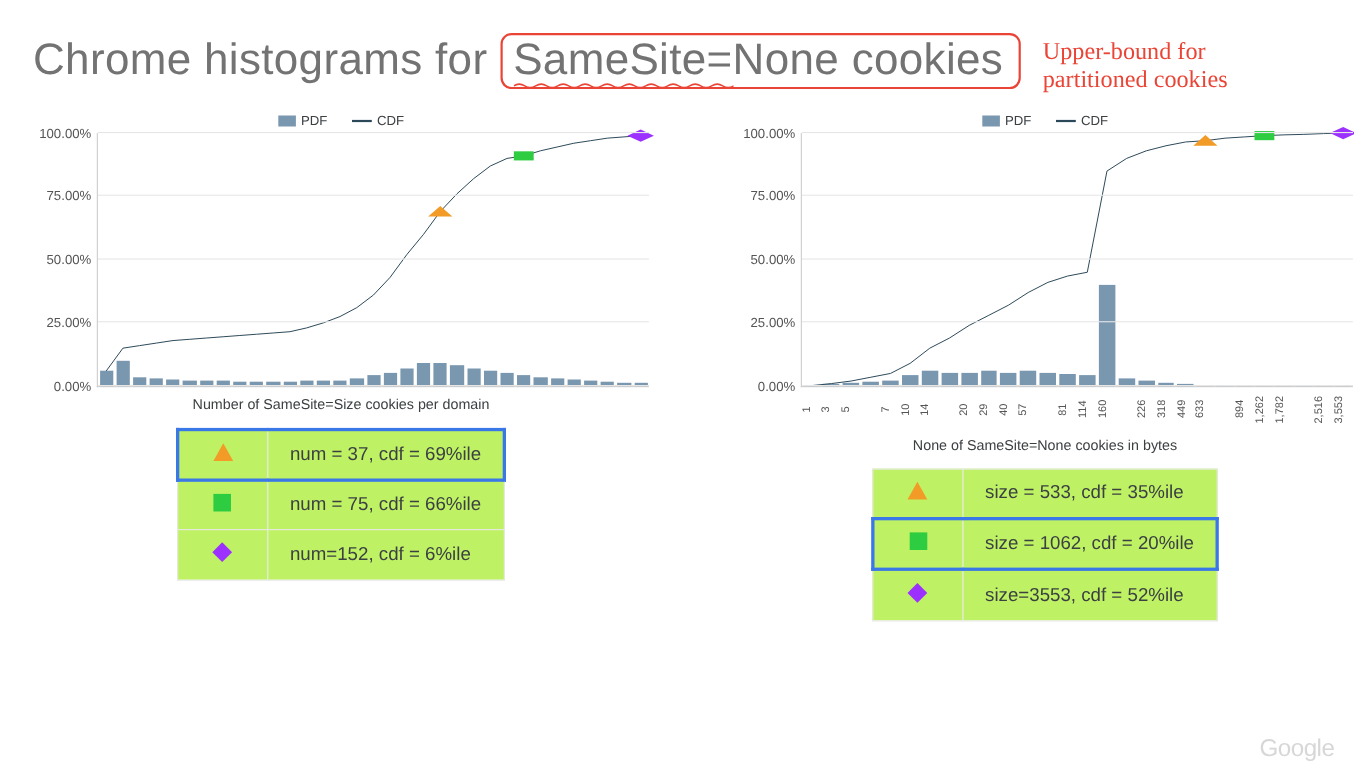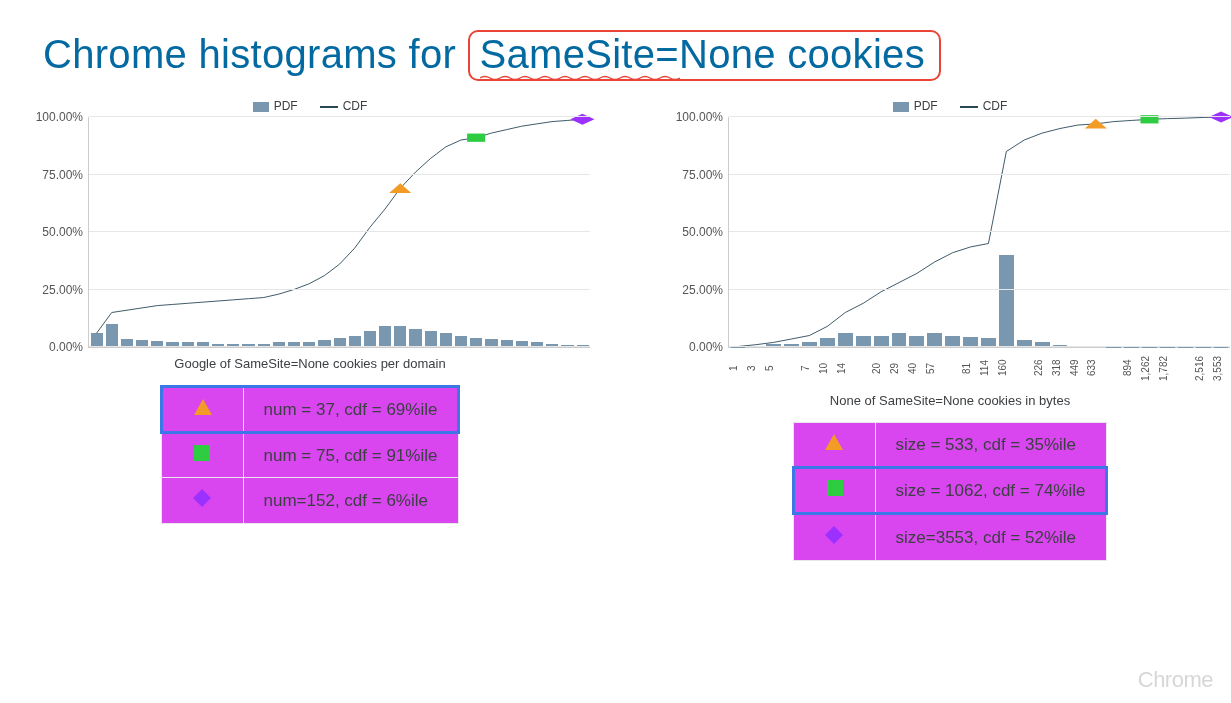--- a/index.html
+++ b/index.html
@@ -1,54 +1,58 @@
 <!DOCTYPE html>
 <html><head>
 <meta charset="utf-8">
 <style>
   html,body{margin:0;padding:0;background:#fff;font-family:Arial,Helvetica,sans-serif;color:#3c4043;}
   .slide{position:relative;width:1231px;height:703px;box-sizing:border-box;padding:30px 30px 0 30px;}
   .title-row{display:flex;align-items:flex-start;gap:20px;}
-  .title{font-size:40px;font-weight:400;color:#0369a1;letter-spacing:0.3px;margin-left:13px;}
+  .title{font-size:40px;font-weight:400;color:#737373;letter-spacing:0.3px;}
   .box-red{display:inline-block;border:2.5px solid #e94435;border-radius:10px;padding:0 14px 2px 10px;position:relative;}
   .squiggle{position:absolute;left:10px;right:12px;bottom:-2px;height:6px;}
   .annot{font-family:'Comic Sans MS',cursive;color:#e94435;font-size:22px;line-height:1.15;margin-top:4px;}
   .charts{display:flex;margin-top:18px;gap:40px;}
   .panel{flex:0 0 560px;}
   .legend-top{display:flex;justify-content:center;gap:22px;font-size:12px;color:#3c4043;margin-bottom:4px;}
   .lg-box{display:inline-block;width:16px;height:10px;background:#7a97b0;vertical-align:middle;margin-right:5px;}
   .lg-line{display:inline-block;width:18px;height:0;border-top:2.5px solid #2a4858;vertical-align:middle;margin-right:5px;}
   .plot{position:relative;border-left:1px solid #ccc;border-bottom:1px solid #ccc;}
   .grid-line{position:absolute;left:0;right:0;border-top:1px solid #e6e6e6;}
   .ylabel{position:absolute;right:100%;transform:translateY(-50%);font-size:12px;color:#555;padding-right:6px;white-space:nowrap;}
   .bars{position:absolute;left:0;right:0;bottom:0;top:0;display:flex;align-items:flex-end;}
   .bar{flex:1;background:#7a97b0;margin:0 1.5px;}
   .xticks{display:flex;font-size:10px;color:#555;margin-top:3px;}
   .xtick{flex:1;text-align:center;writing-mode:vertical-rl;transform:rotate(180deg);height:34px;}
   .subtitle{text-align:center;font-size:13px;color:#3c4043;margin-top:8px;}
   .marker-tbl{margin:14px auto 0 auto;border-collapse:collapse;}
-  .marker-tbl td{border:1px solid #e8e8e8;background:#d946ef;padding:10px 20px;font-size:17px;color:#3c4043;}
+  .marker-tbl td{border:1px solid #e8e8e8;background:#bef264;padding:10px 20px;font-size:17px;color:#3c4043;}
   .marker-tbl td.icon{width:40px;text-align:center;}
   .hl{border:3px solid #3b78e7;border-radius:12px;}
   svg.cdf{position:absolute;left:0;top:0;width:100%;height:100%;overflow:visible;}
   .divider{width:1px;background:#ccc;align-self:stretch;margin-top:28px;}
   .google-logo{position:absolute;right:18px;bottom:10px;font-family:'Product Sans',Arial,sans-serif;font-size:22px;color:#d7d7d7;letter-spacing:-0.5px;}
 </style>
 </head>
 <body>
 
 <div class="slide">
 
   <div class="title-row">
     <div class="title">
       <span>Chrome histograms for </span><span class="box-red"><span>SameSite=None cookies</span>
         <svg class="squiggle" viewBox="0 0 200 6" preserveAspectRatio="none">
             <path d="M0 3 Q5 0 10 3 T20 3 T30 3 T40 3 T50 3 T60 3 T70 3 T80 3 T90 3 T100 3 T110 3 T120 3 T130 3 T140 3 T150 3 T160 3 T170 3 T180 3 T190 3 T200 3" stroke="#e94435" stroke-width="1.4" fill="none"></path>
           </svg>
       </span>
+    </div>
+    <div class="annot">
+      <div>Upper-bound for</div>
+      <div>partitioned cookies</div>
     </div>
   </div>
 
   <div class="charts">
 
     <div class="panel">
       <div class="legend-top">
         <span><span class="lg-box"></span><span>PDF</span></span>
         <span><span class="lg-line"></span><span>CDF</span></span>
       </div>
@@ -98,34 +102,34 @@
           <div class="ylabel" style="bottom: calc(0% + 0px); transform: translateY(50%);">0.00%</div>
           <div class="grid-line" style="bottom: 25%;"></div>
           <div class="ylabel" style="bottom: calc(25% + 0px); transform: translateY(50%);">25.00%</div>
           <div class="grid-line" style="bottom: 50%;"></div>
           <div class="ylabel" style="bottom: calc(50% + 0px); transform: translateY(50%);">50.00%</div>
           <div class="grid-line" style="bottom: 75%;"></div>
           <div class="ylabel" style="bottom: calc(75% + 0px); transform: translateY(50%);">75.00%</div>
           <div class="grid-line" style="bottom: 100%;"></div>
           <div class="ylabel" style="bottom: calc(100% + 0px); transform: translateY(50%);">100.00%</div>
         </div>
-      <div class="subtitle">Google of SameSite=None cookies per domain</div>
+      <div class="subtitle">Number of SameSite=Size cookies per domain</div>
       <table class="marker-tbl">
         <tbody>
             <tr class="hl">
           <td class="icon"><svg width="20" height="18">
                   <polygon points="10,1 19,17 1,17" fill="#f29b26"></polygon>
                 </svg></td>
           <td>num = 37, cdf = 69%ile</td>
         </tr>
         <tr>
           <td class="icon"><svg width="18" height="18">
                   <rect x="1" y="1" width="16" height="16" fill="#2ecc40"></rect>
                 </svg></td>
-          <td>num = 75, cdf = 91%ile</td>
+          <td>num = 75, cdf = 66%ile</td>
         </tr>
         <tr>
           <td class="icon"><svg width="20" height="20">
                   <polygon points="10,1 19,10 10,19 1,10" fill="#9b30ff"></polygon>
                 </svg></td>
           <td>num=152, cdf = 6%ile</td>
         </tr>
       </tbody>
         </table>
     </div>
@@ -221,28 +225,28 @@
             <tr>
           <td class="icon"><svg width="20" height="18">
                   <polygon points="10,1 19,17 1,17" fill="#f29b26"></polygon>
                 </svg></td>
           <td>size = 533, cdf = 35%ile</td>
         </tr>
         <tr class="hl">
           <td class="icon"><svg width="18" height="18">
                   <rect x="1" y="1" width="16" height="16" fill="#2ecc40"></rect>
                 </svg></td>
-          <td>size = 1062, cdf = 74%ile</td>
+          <td>size = 1062, cdf = 20%ile</td>
         </tr>
         <tr>
           <td class="icon"><svg width="20" height="20">
                   <polygon points="10,1 19,10 10,19 1,10" fill="#9b30ff"></polygon>
                 </svg></td>
           <td>size=3553, cdf = 52%ile</td>
         </tr>
       </tbody>
         </table>
     </div>
 
   </div>
 
-  <div class="google-logo">Chrome</div>
+  <div class="google-logo">Google</div>
 </div>
 
 </body></html>

